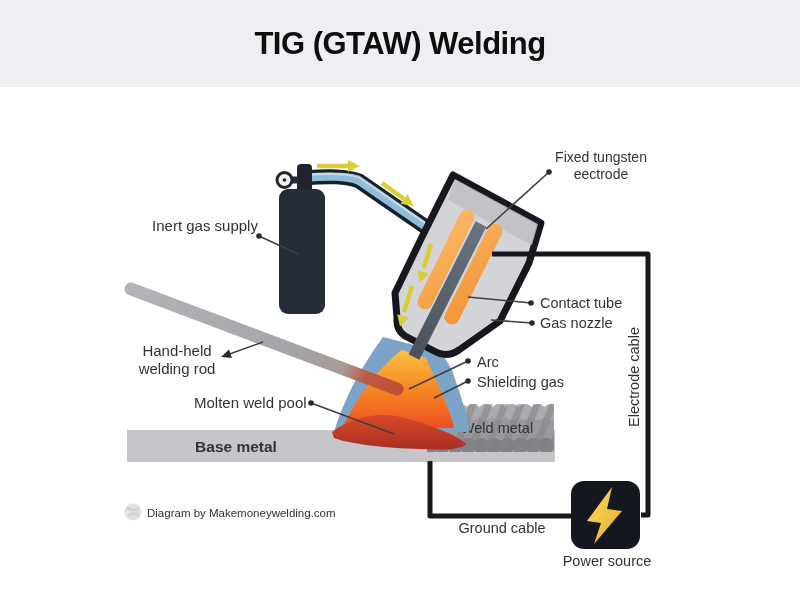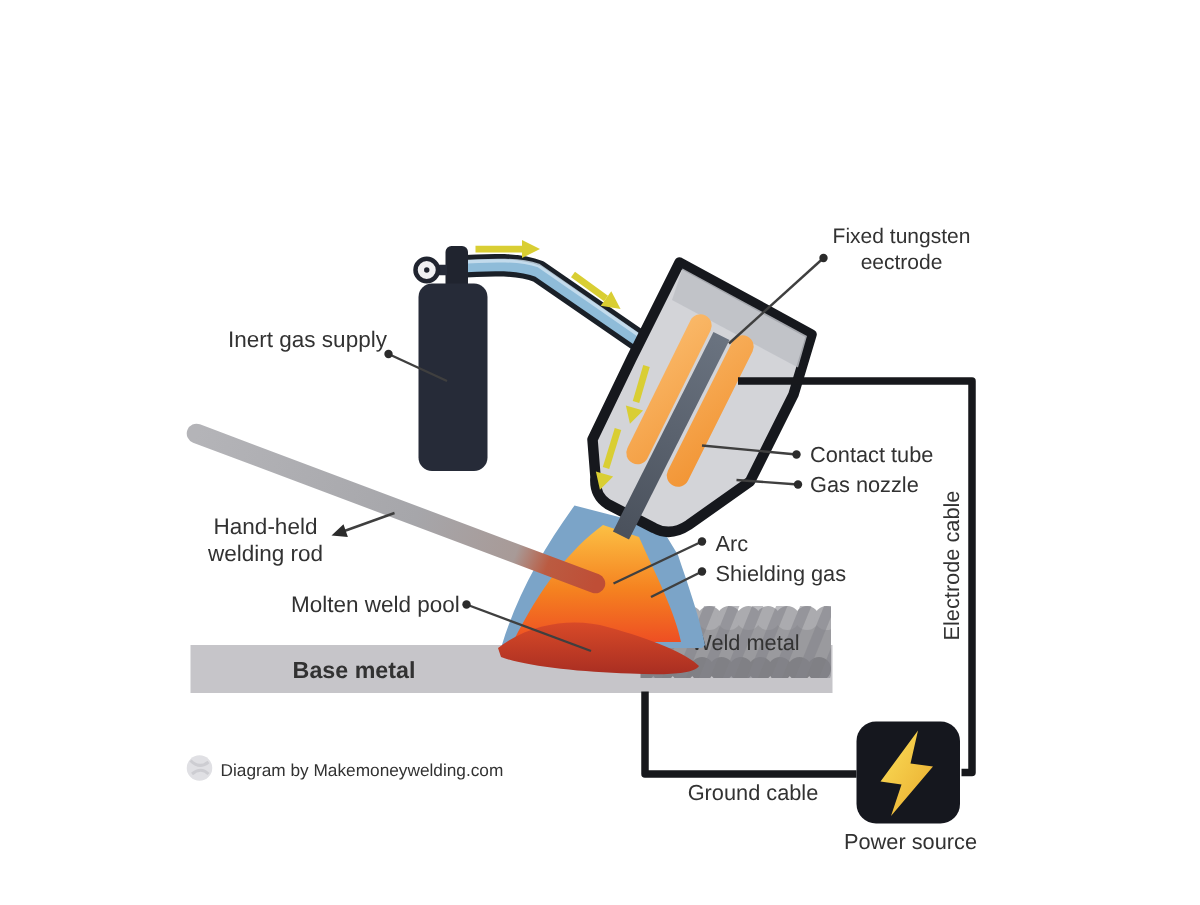--- a/index.html
+++ b/index.html
@@ -9,20 +9,23 @@
   .header h1{margin:0;width:100%;height:87px;line-height:87px;text-align:center;
              font-size:31px;font-weight:800;letter-spacing:-0.5px;color:#0e0e0e;}
   svg.diagram{position:absolute;top:0;left:0;width:800px;height:603px;}
   svg text{font-family:"Liberation Sans", sans-serif;fill:#323232;}
 </style>
 </head>
 <body>
 
 <div class="page">
 
+  <div class="header">
+    <h1>TIG (GTAW) Welding</h1>
+  </div>
 
   <svg class="diagram" viewBox="0 0 800 603">
     <defs>
       <linearGradient id="flameGrad" x1="0" y1="0" x2="0" y2="1">
         <stop offset="0" stop-color="#fcc044"></stop>
         <stop offset="0.55" stop-color="#f58220"></stop>
         <stop offset="1" stop-color="#ee4f23"></stop>
       </linearGradient>
       <linearGradient id="poolGrad" x1="0" y1="0" x2="0" y2="1">
         <stop offset="0" stop-color="#d84a28"></stop>

